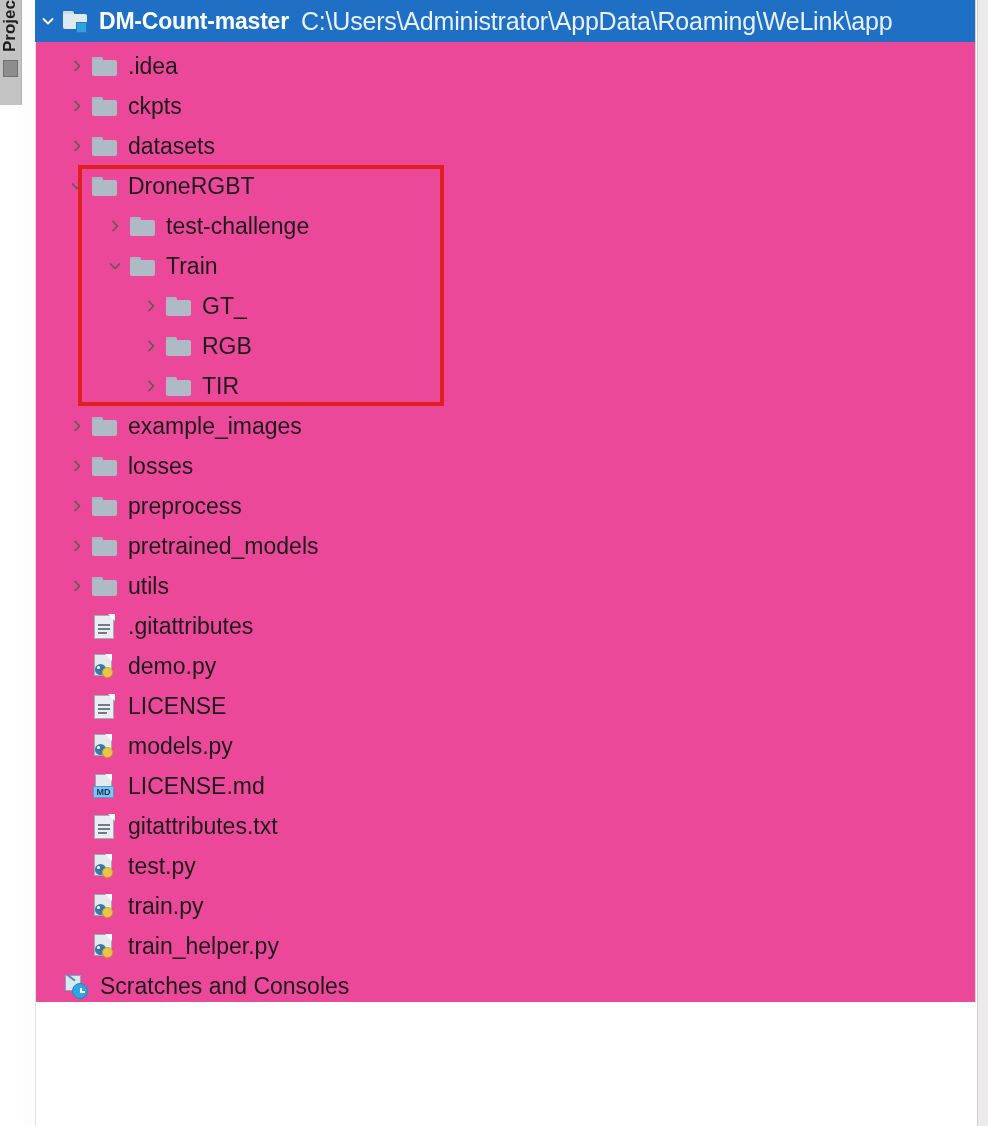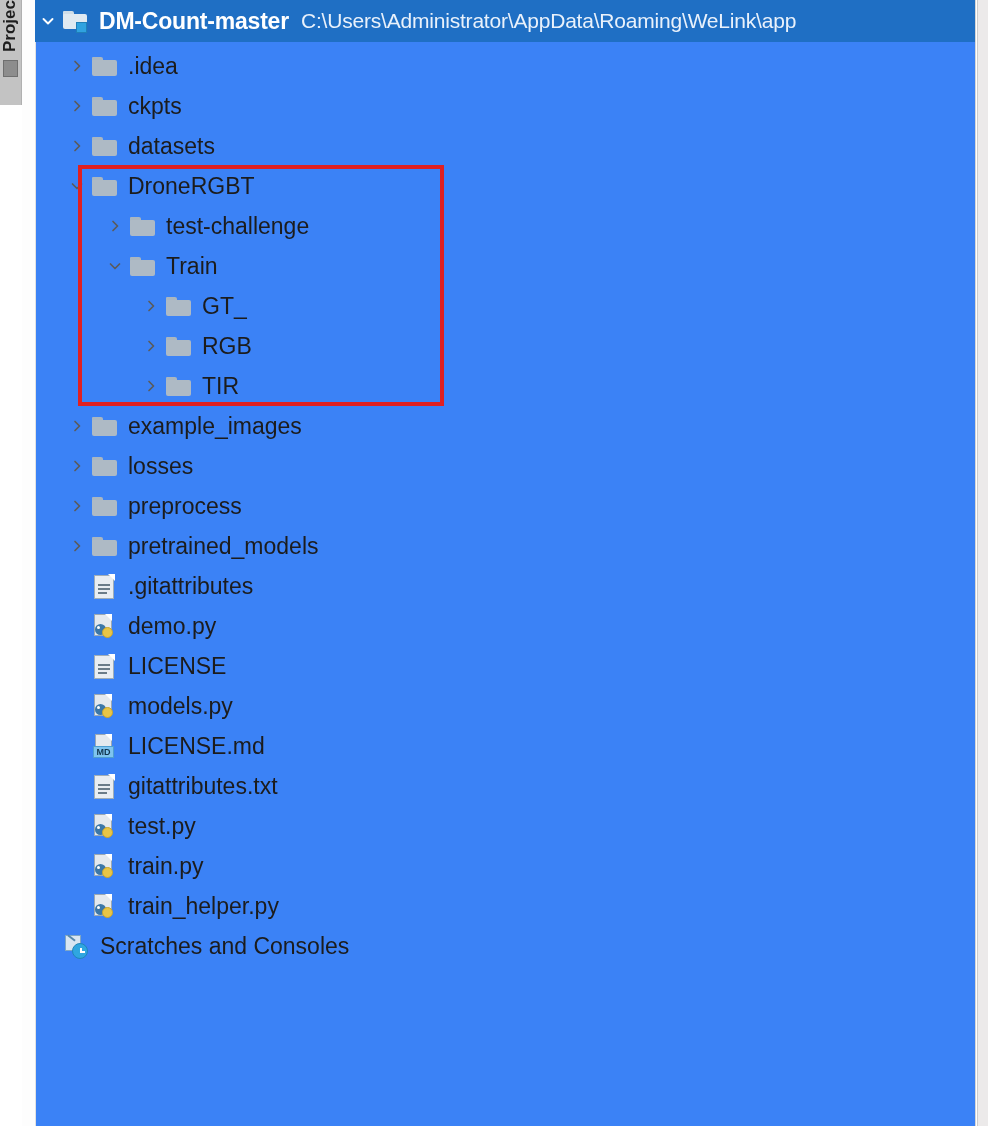--- a/index.html
+++ b/index.html
@@ -60,22 +60,22 @@
     background: #fdfdfd;
     border-right: 1px solid #e2e2e2;
   }
 
   
   .tree-panel {
     position: absolute;
     left: 36px;
     top: 0;
     width: 940px;
-    height: 1126px;
-    background: #3b82f6;
+    height: 1002px;
+    background: #ec4899;
     border-right: 1px solid #d6d6d6;
   }
   .panel-right-edge {
     position: absolute;
     left: 977px; top: 0;
     width: 11px; height: 1126px;
     background: #eceaea;
     border-left: 1px solid #cccccc;
   }
 
@@ -126,21 +126,21 @@
   }
   .label { padding-left: 1px; }
 
   .row.root .label {
     font-weight: bold;
     font-size: 23px;
     letter-spacing: -0.2px;
   }
   .root-path {
     font-weight: normal;
-    font-size: 21px;
+    font-size: 25px;
     color: #e9f1fb;
     padding-left: 12px;
     letter-spacing: -0.2px;
   }
 
   
   .ic-folder { position: absolute; left: 2px; top: 6px; width: 25px; height: 19px; }
   .ic-folder .tab {
     position: absolute; left: 0; top: 0;
     width: 11px; height: 4px;
@@ -533,20 +533,35 @@
           <span class="icon">
             <span class="ic-folder">
               <span class="tab"></span>
               <span class="body"></span>
             </span>
           </span>
           <span class="label">pretrained_models</span>
         </div>
         <div class="row">
           <span class="indent ind-1"></span>
+          <span class="chev">
+            <svg width="16" height="16" viewBox="0 0 16 16">
+              <path d="M6 3.5 L10.5 8 L6 12.5" fill="none" stroke="currentColor" stroke-width="1.7" stroke-linecap="round" stroke-linejoin="round"></path>
+            </svg>
+          </span>
+          <span class="icon">
+            <span class="ic-folder">
+              <span class="tab"></span>
+              <span class="body"></span>
+            </span>
+          </span>
+          <span class="label">utils</span>
+        </div>
+        <div class="row">
+          <span class="indent ind-1"></span>
           <span class="chev empty">
             <svg width="16" height="16" viewBox="0 0 16 16">
               <path d="M6 3.5 L10.5 8 L6 12.5" fill="none" stroke="currentColor" stroke-width="1.7" stroke-linecap="round" stroke-linejoin="round"></path>
             </svg>
           </span>
           <span class="icon">
             <span class="ic-file">
               <span class="sheet"></span>
               <span class="fold"></span>
               <span class="ln l1"></span>

